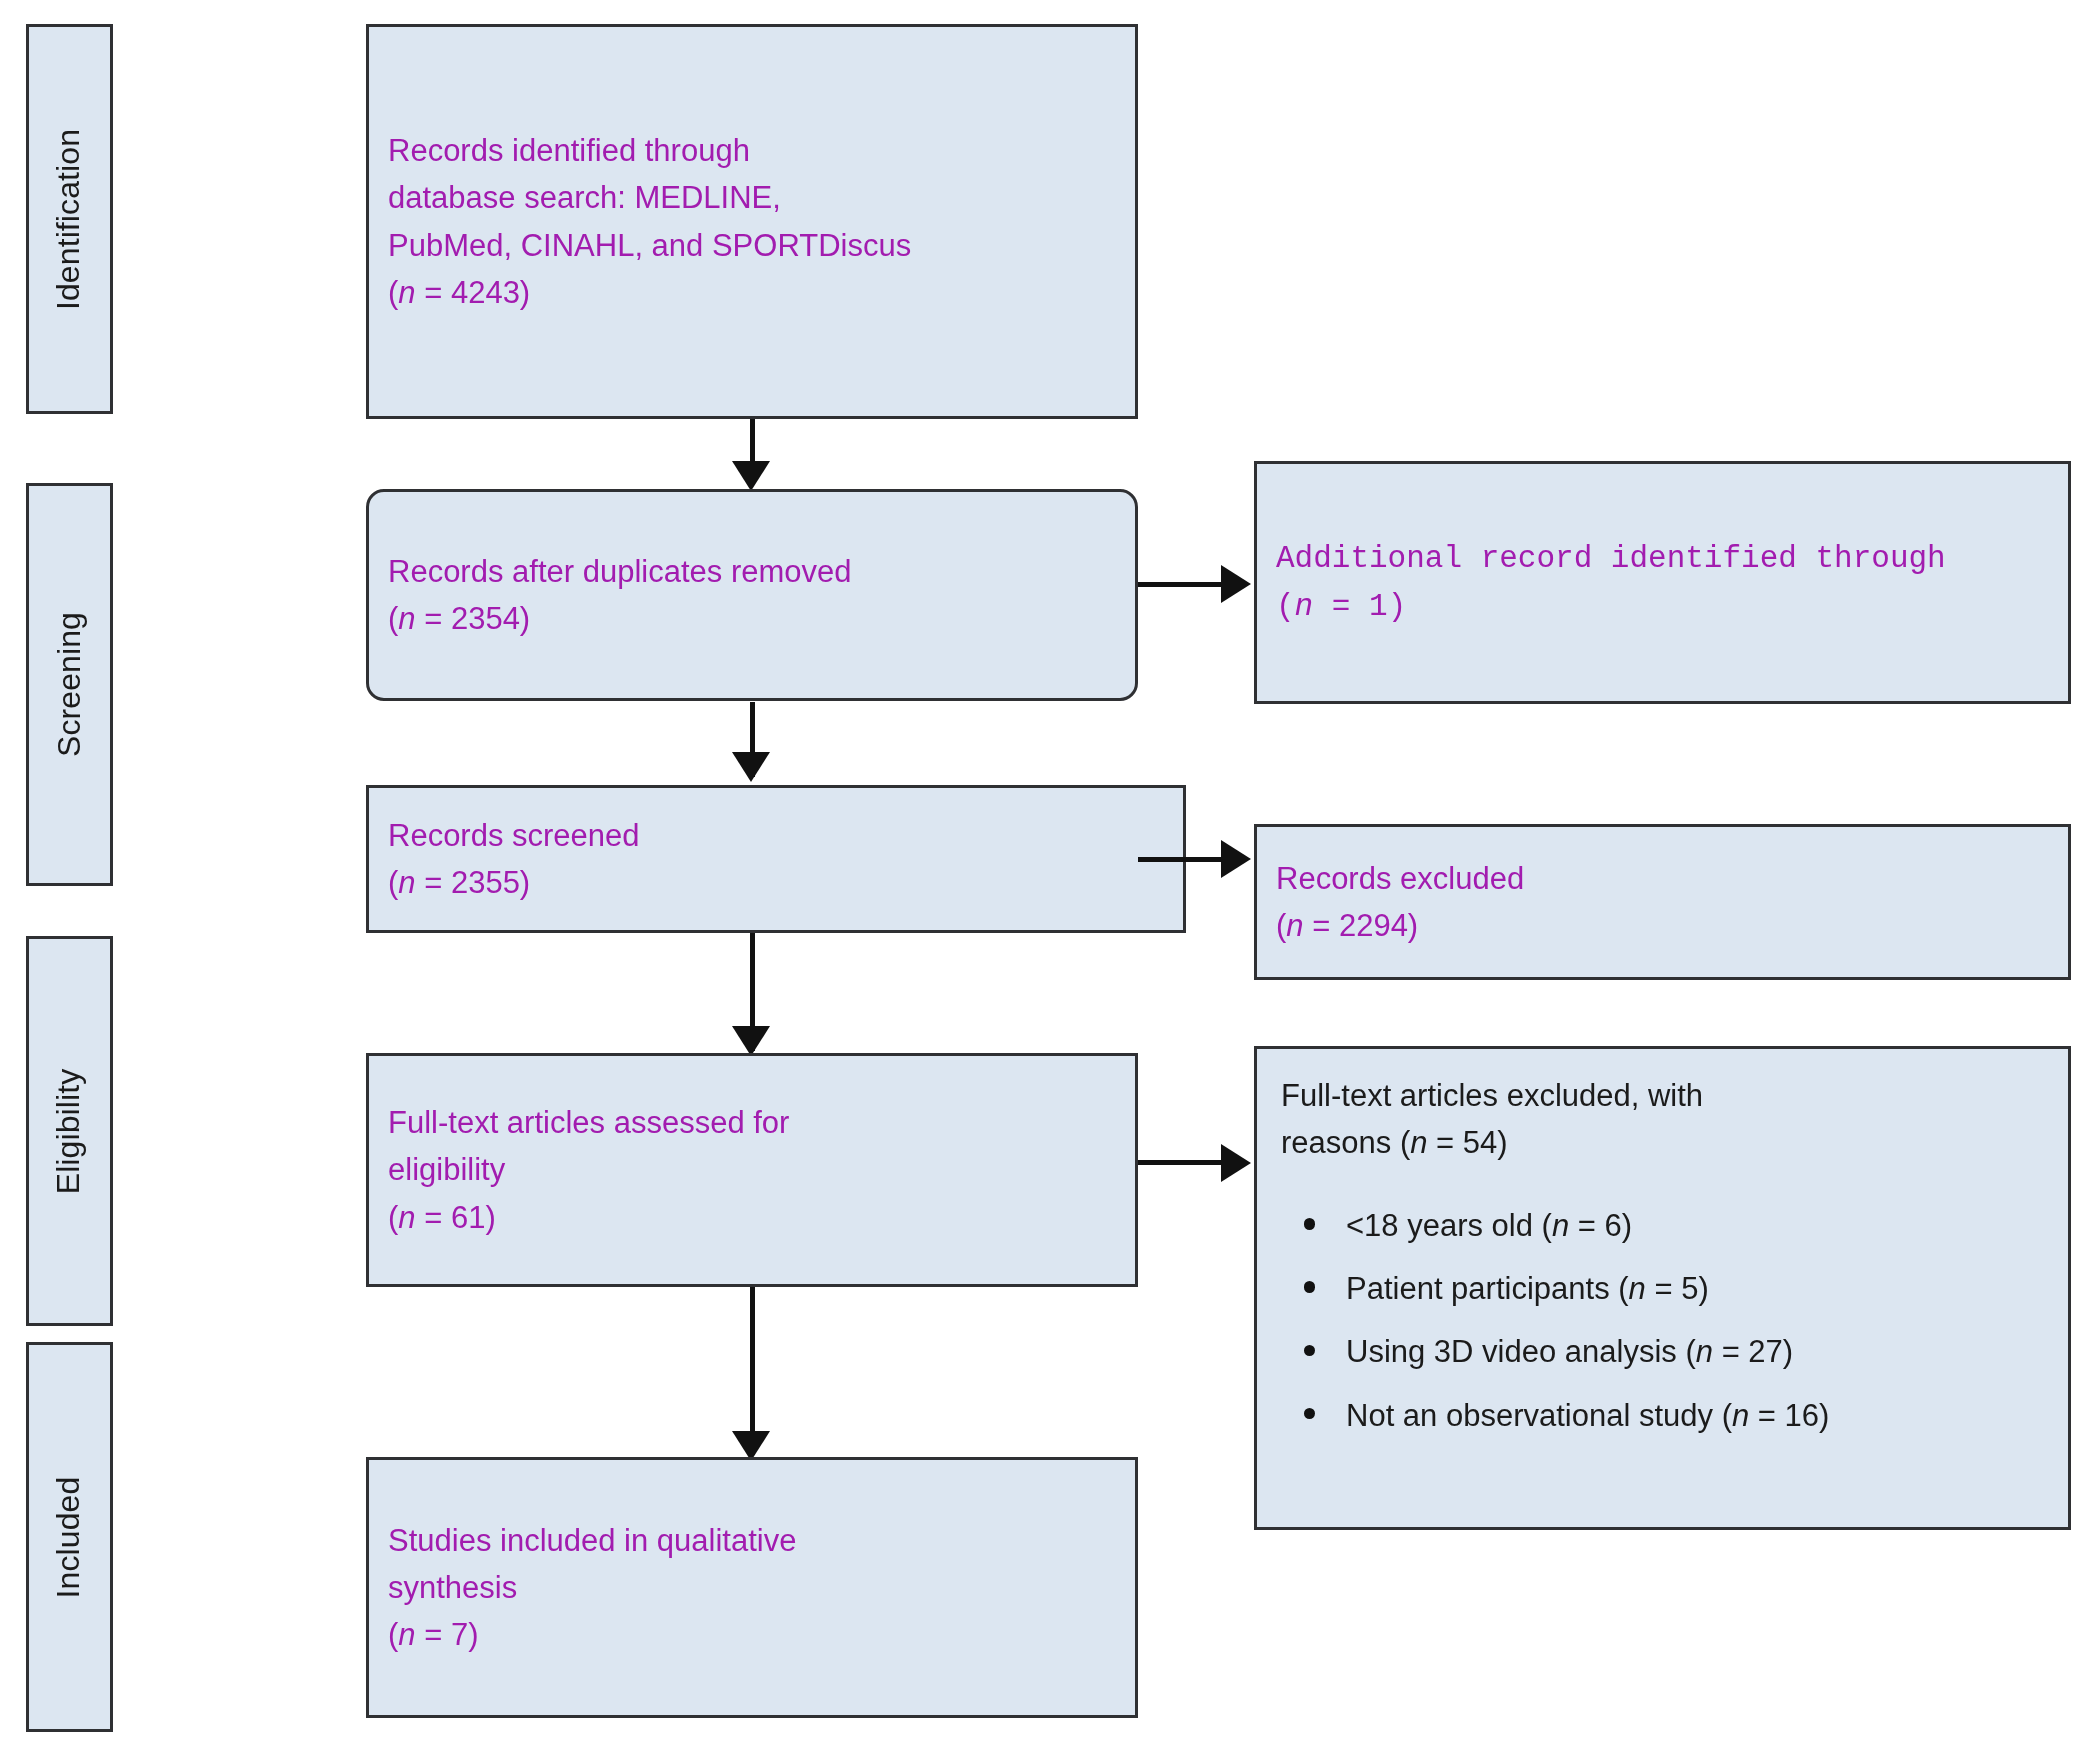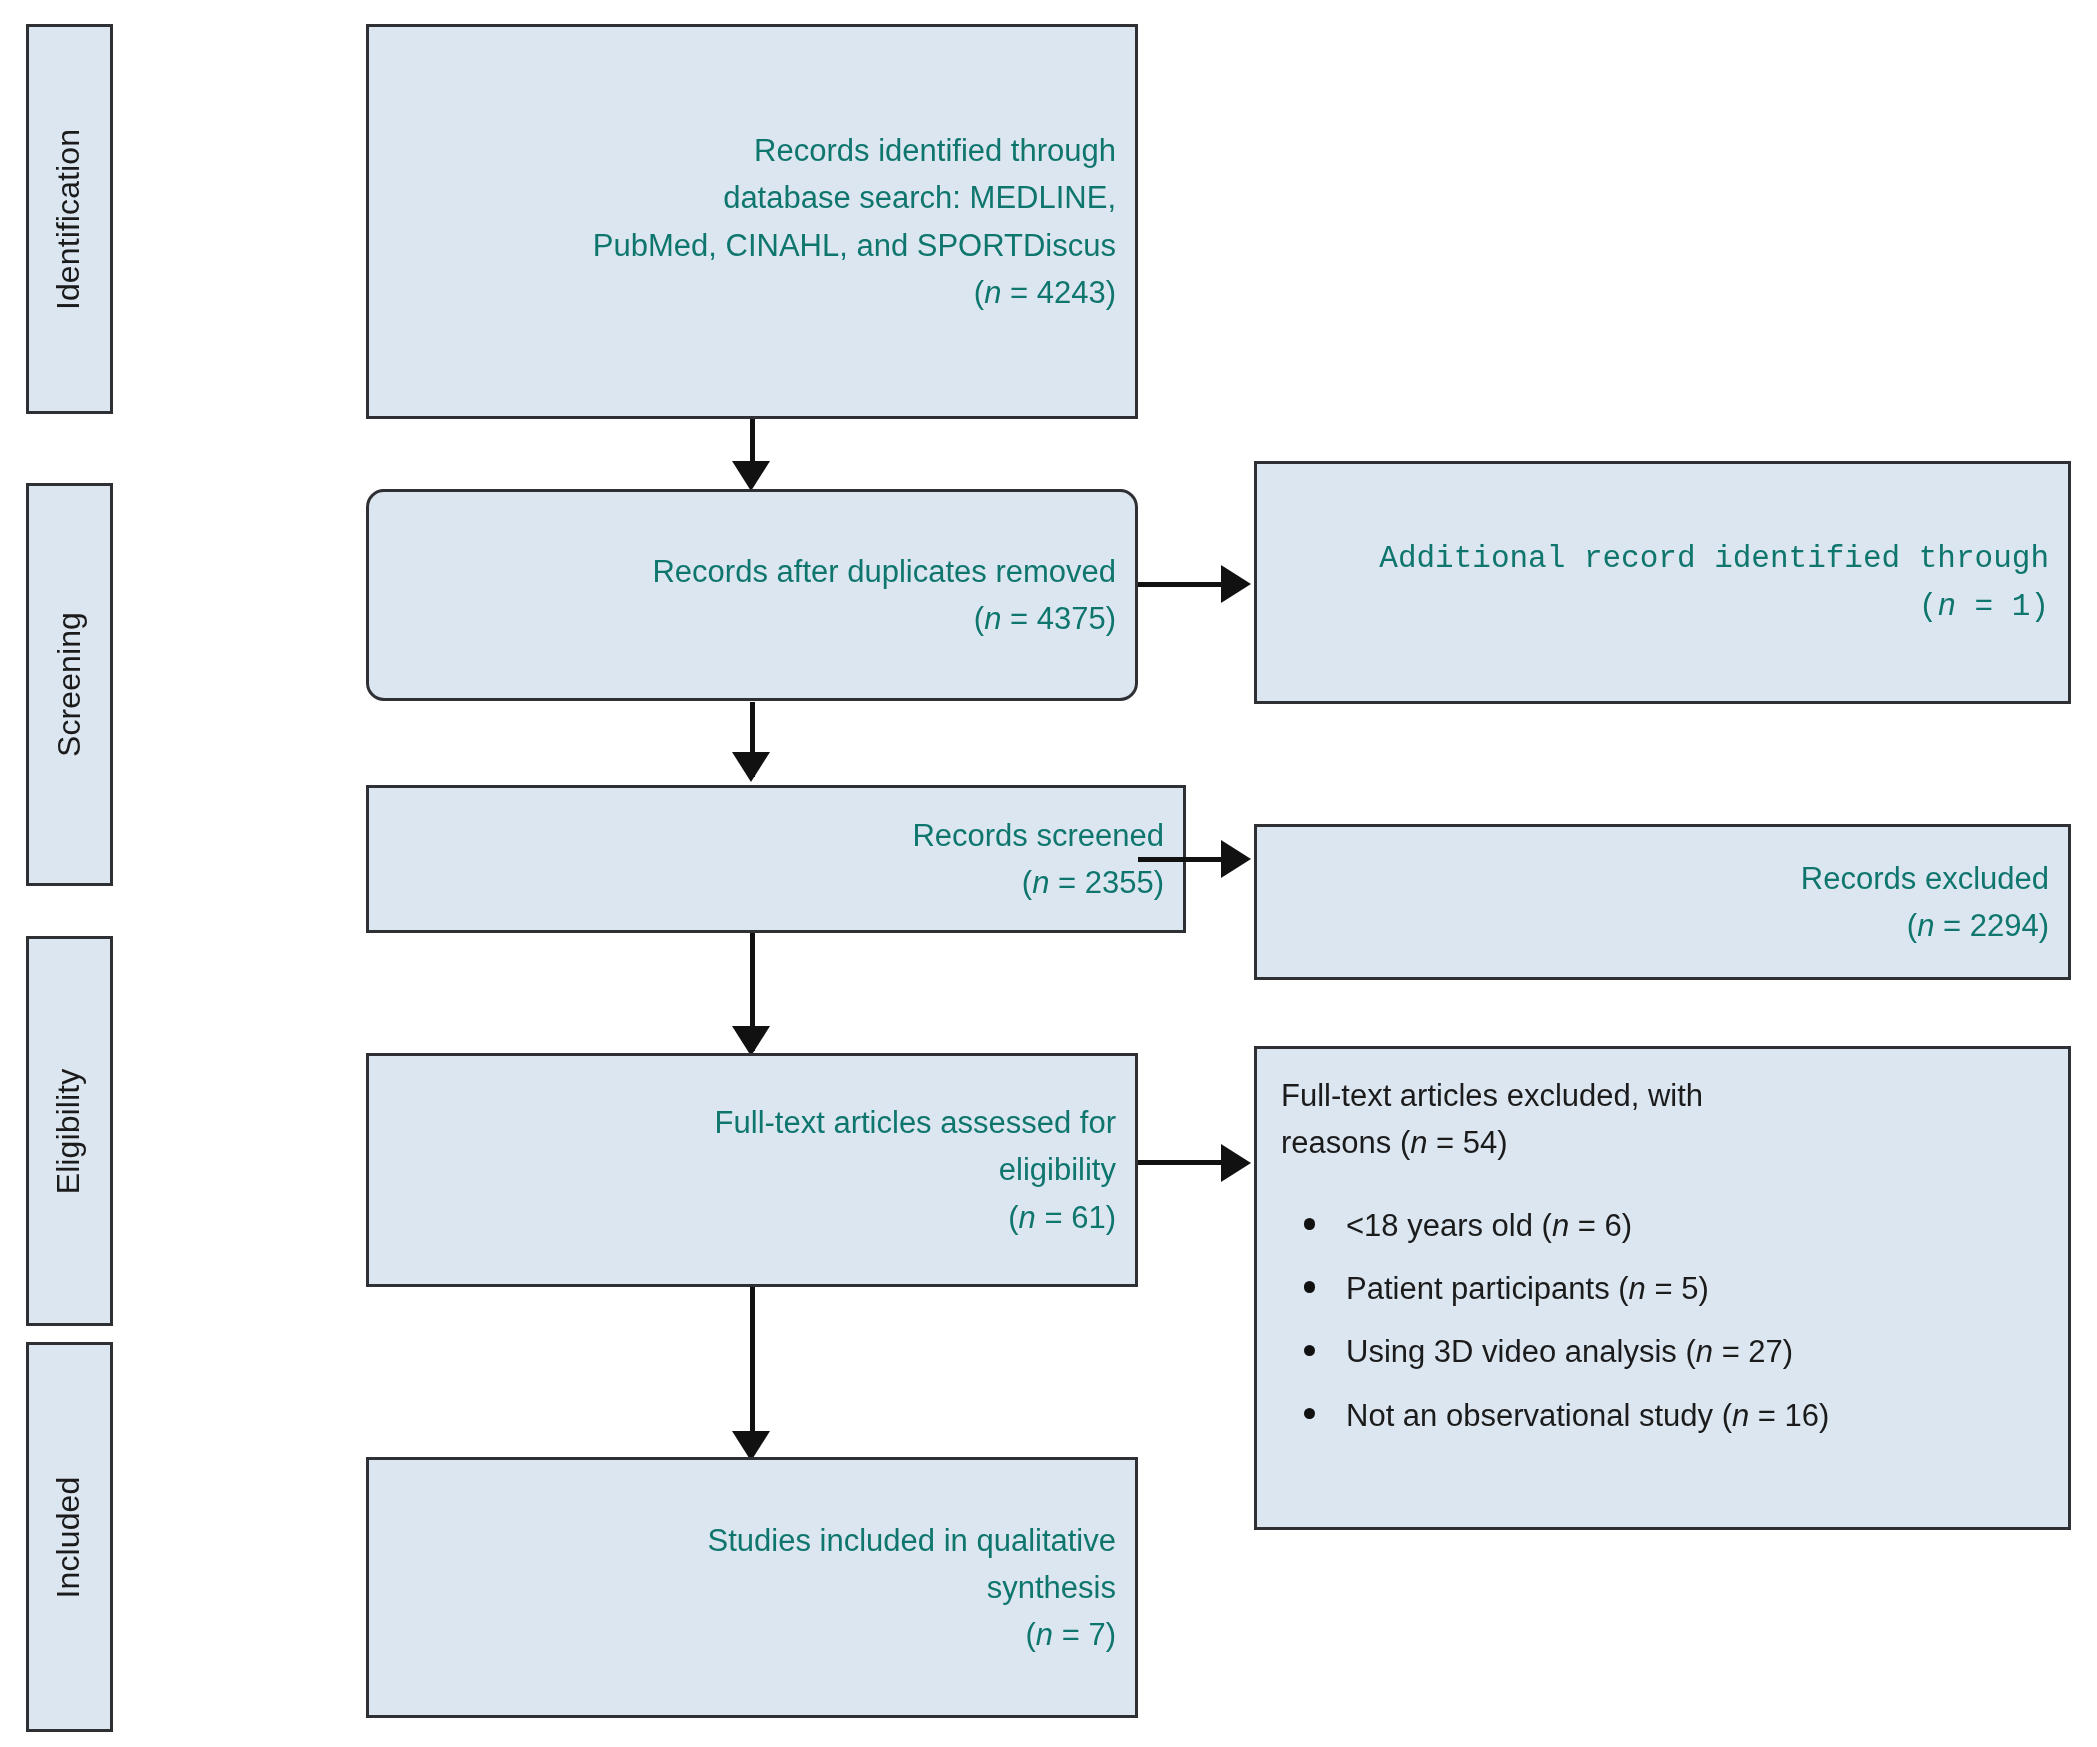--- a/index.html
+++ b/index.html
@@ -24,24 +24,24 @@
     box-sizing: border-box;
     background: #DCE6F1;
     border: 3.4px solid #2F3033;
     display: flex;
     flex-direction: column;
     justify-content: center;
     align-items: center;
   }
   .box .lines {
     width: 100%;
-    text-align: right;
+    text-align: left;
     font-size: 31px;
     line-height: 1.52;
-    color: #0f766e;
+    color: #a21caf;
     padding: 0 19px;
     box-sizing: border-box;
   }
   .box .lines div { white-space: pre-wrap; }
 
   
   .stage {
     position: absolute;
     box-sizing: border-box;
     background: #DCE6F1;
@@ -152,21 +152,21 @@
       <div><span>(</span><span class="ital">n</span><span> = 4243)</span></div>
     </div>
   </div>
 
   <div class="v-line" style="left:750px; top:419px; width:4.7px; height:58px;"></div>
   <div class="v-head" style="left:732px; top:461px;"></div>
 
   <div class="box" style="left:366px; top:489px; width:772px; height:212px;border-radius:18px;">
     <div class="lines">
       <div>Records after duplicates removed</div>
-      <div><span>(</span><span class="ital">n</span><span> = 4375)</span></div>
+      <div><span>(</span><span class="ital">n</span><span> = 2354)</span></div>
     </div>
   </div>
 
   <div class="h-line" style="left:1138px; top:582px; width:89px; height:4.7px;"></div>
   <div class="h-head" style="left:1221px; top:565px;"></div>
 
   <div class="box" style="left:1254px; top:461px; width:817px; height:243px;font-family:Liberation Mono, monospace;">
     <div class="lines">
       <div>Additional record identified through</div>
       <div><span>(</span><span class="ital">n</span><span> = 1)</span></div>

